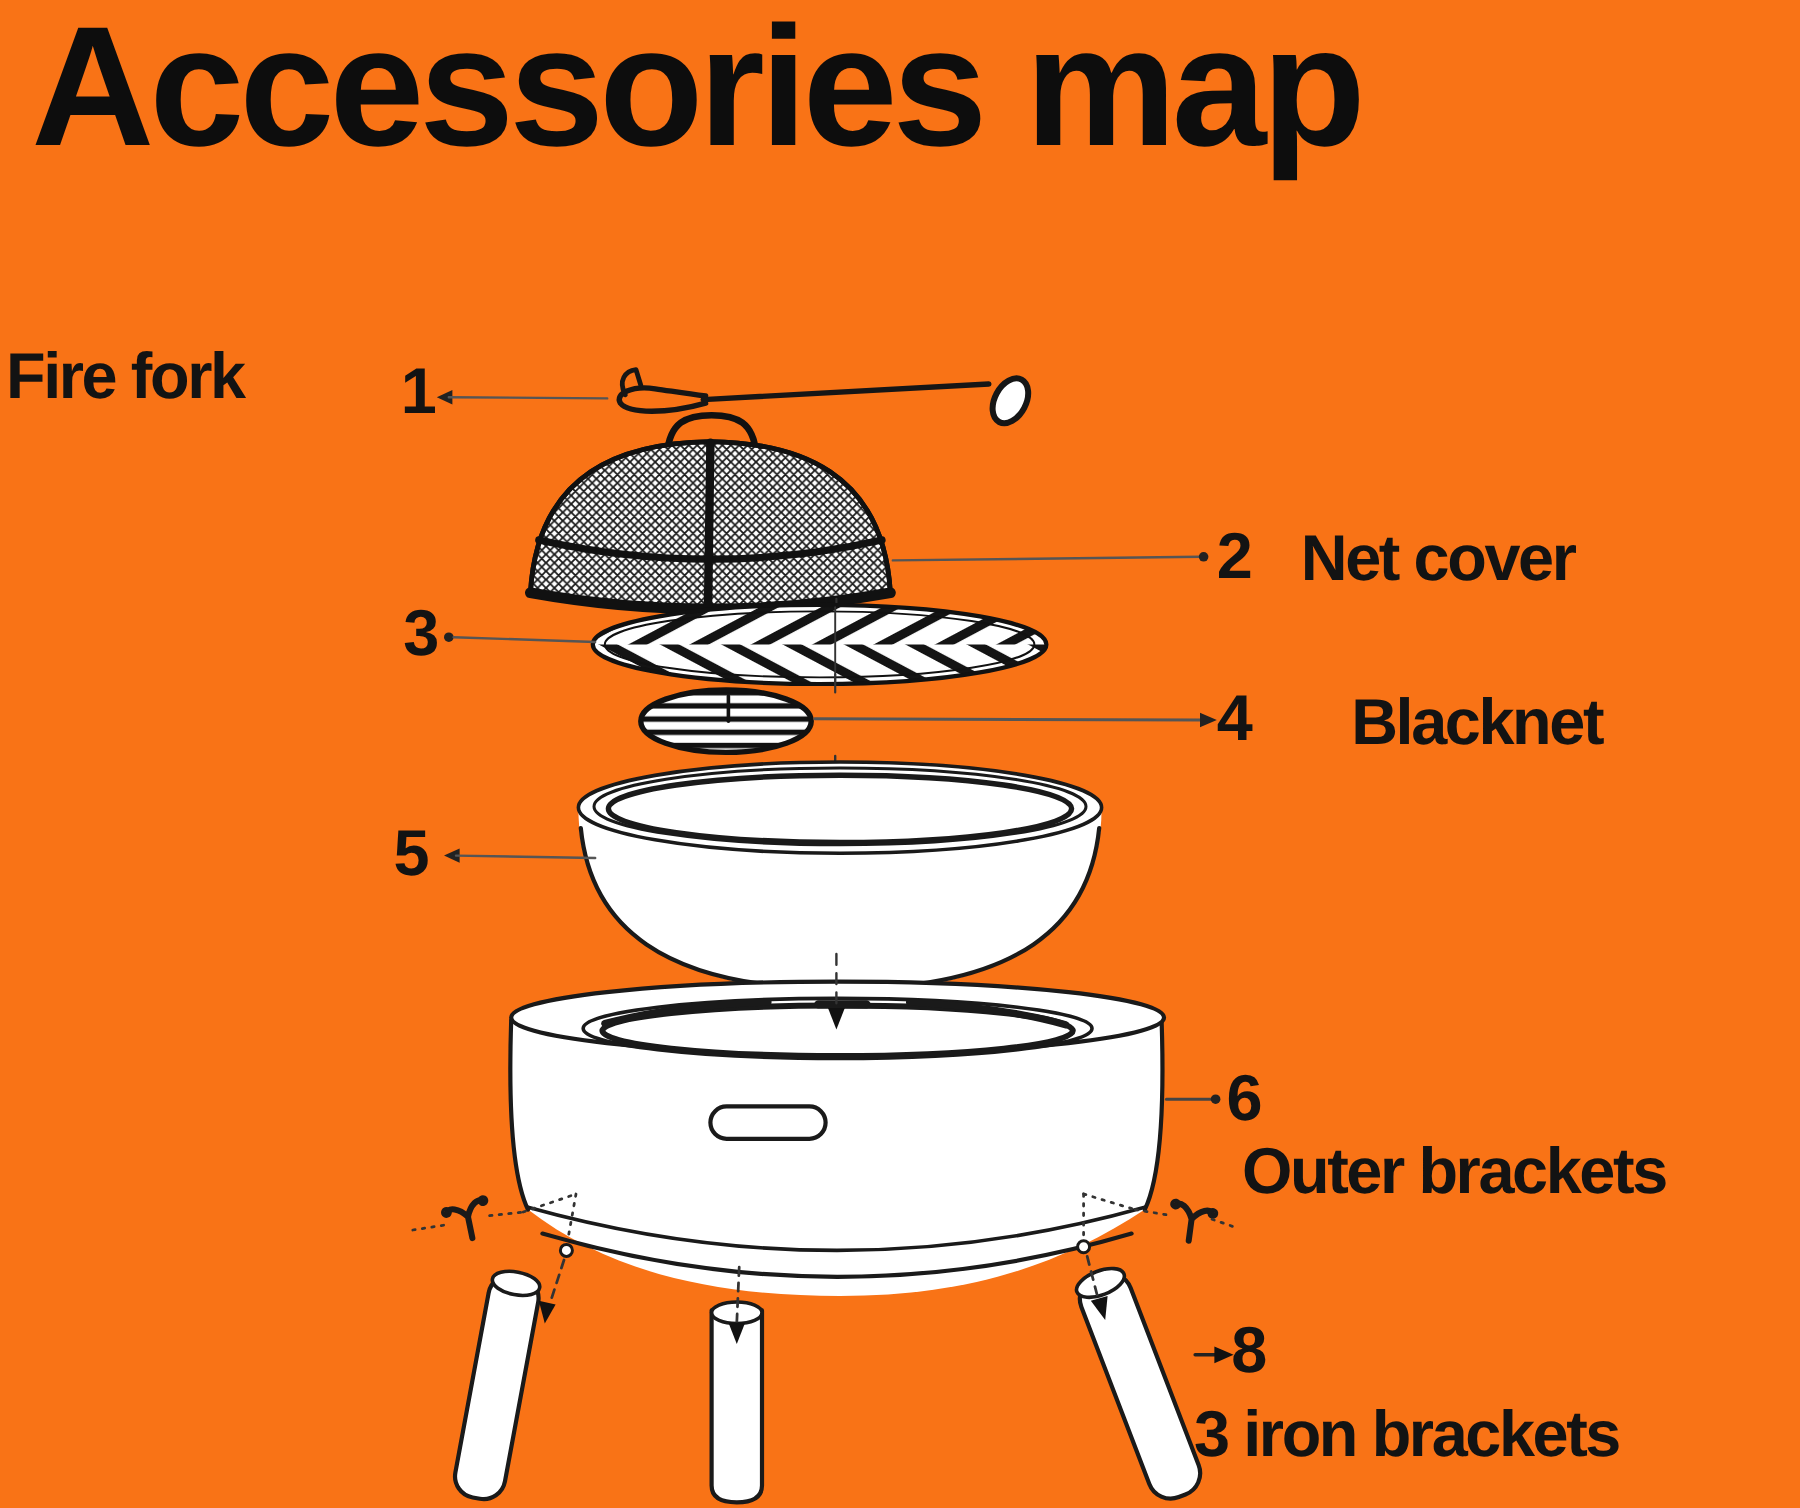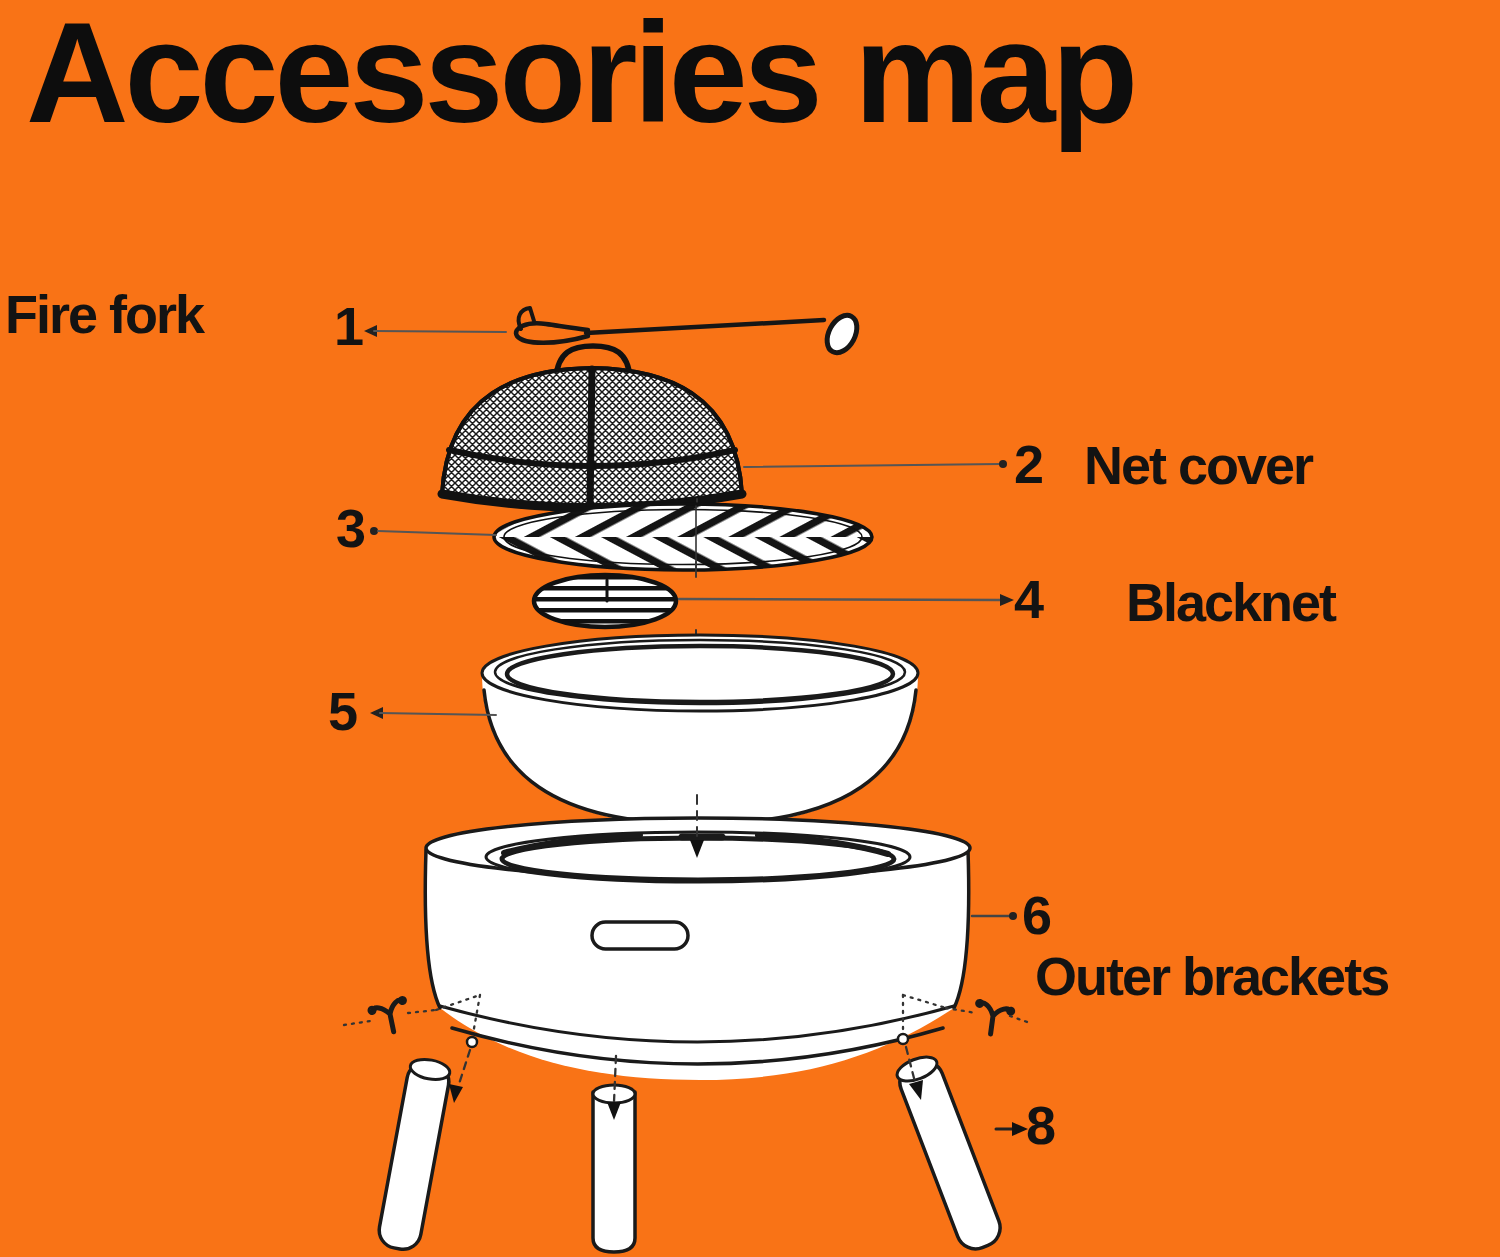--- a/index.html
+++ b/index.html
@@ -219,14 +219,15 @@
 
   <div class="lbl" style="left:1014px;top:572px;">4</div>
   <div class="lbl" style="left:1082px;top:575px;margin-left:44px;">Blacknet</div>
 
   <div class="lbl" style="left:328px;top:684px;">5</div>
 
   <div class="lbl" style="left:1022px;top:888px;">6</div>
   <div class="lbl" style="left:1035px;top:949px;">Outer brackets</div>
 
   <div class="lbl" style="left:1026px;top:1098px;">8</div>
+  <div class="lbl" style="left:995px;top:1168px;">3 iron brackets</div>
 
 </div>
 
 </body></html>

